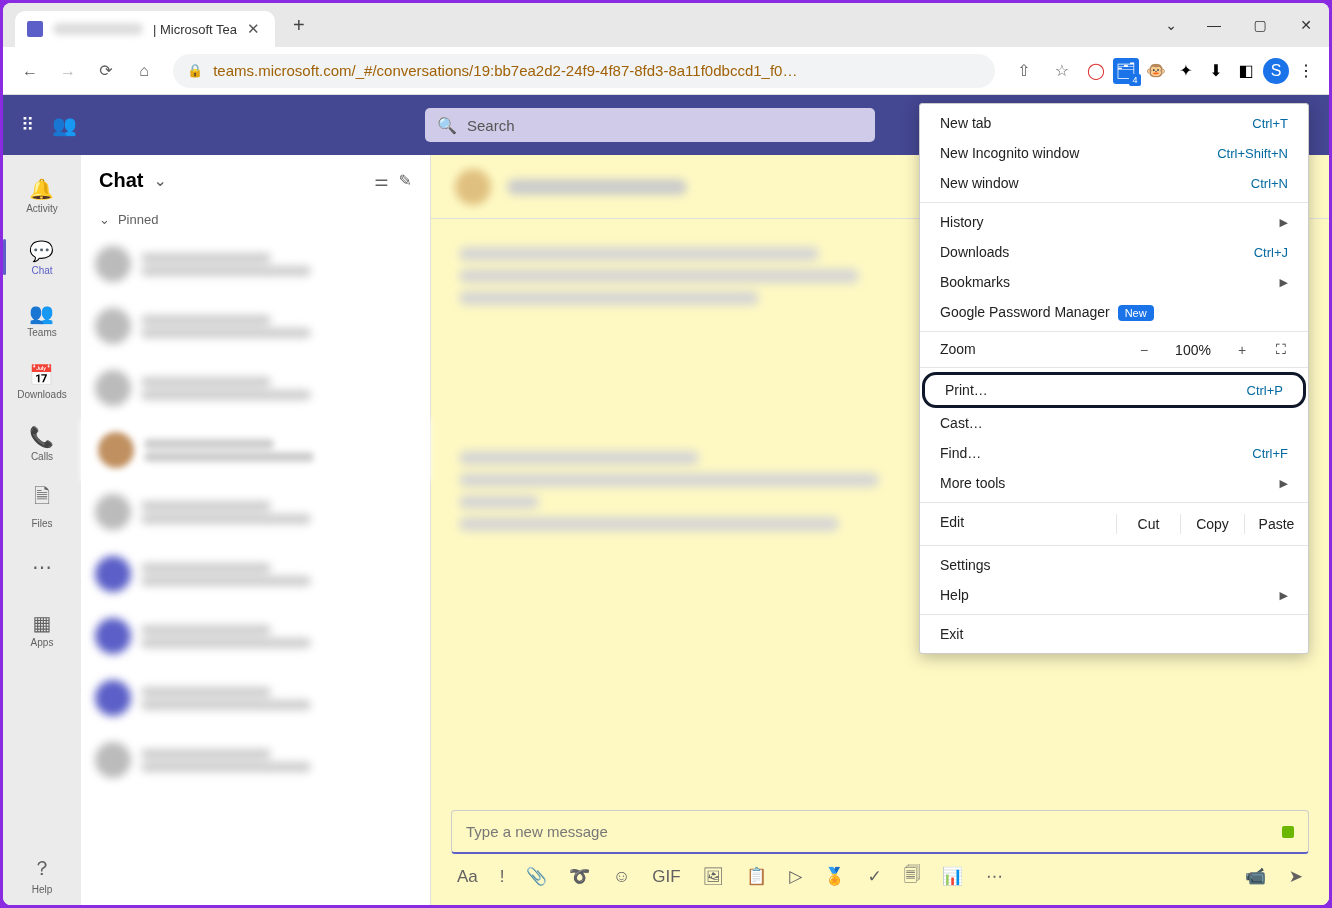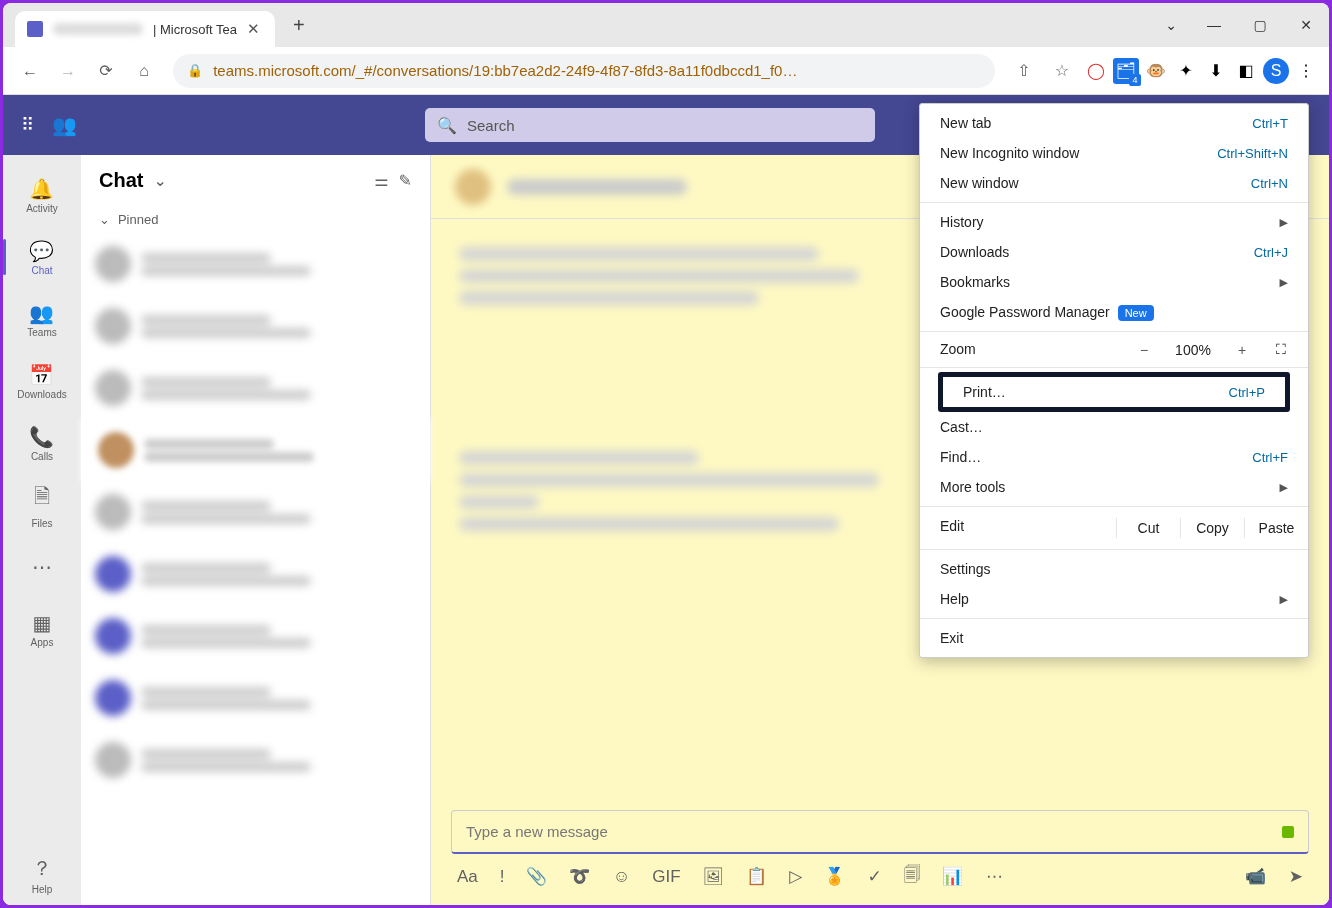--- a/index.html
+++ b/index.html
@@ -77,21 +77,21 @@
 .compose-status { width:12px; height:12px; background:#6bb700; border-radius:2px; margin-left:auto; }
 .compose-tools { display:flex; align-items:center; gap:22px; padding:8px 6px 0; color:#616161; font-size:17px; }
 .compose-tools .sp { flex:1; }
 
 
 .ctx-menu { position:absolute; top:100px; right:20px; width:390px; background:#fff; border:1px solid #ccc; border-radius:3px; box-shadow:0 4px 16px rgba(0,0,0,0.25); font-size:14px; color:#222; padding:4px 0; z-index:100; }
 .ctx-item { display:flex; align-items:center; padding:7px 20px; justify-content:space-between; }
 .ctx-item .shortcut { color:#0369a1; font-size:13px; }
 .ctx-item .arrow { color:#555; font-size:11px; }
 .ctx-sep { height:1px; background:#e5e5e5; margin:4px 0; }
-.ctx-highlight { border:5px solid #0f172a; border-radius:3px; margin:0 18px; }
+.ctx-highlight { border:3px solid #0f172a; border-radius:14px; margin:0 2px; }
 .zoom-row { display:flex; padding:5px 8px 5px 20px; }
 .zoom-ctrls { margin-left:auto; display:flex; align-items:center; gap:0; }
 .zoom-btn { width:40px; text-align:center; color:#555; }
 .zoom-val { width:58px; text-align:center; }
 .zoom-full { width:38px; text-align:center; font-size:14px; }
 .edit-row { display:flex; padding:7px 0 7px 20px; }
 .edit-btns { margin-left:auto; display:flex; }
 .edit-btn { width:64px; text-align:center; border-left:1px solid #e5e5e5; padding:2px 0; }
 .new-badge { background:#1a73e8; color:#fff; font-size:11px; padding:2px 7px; border-radius:4px; margin-left:8px; }
 </style>

